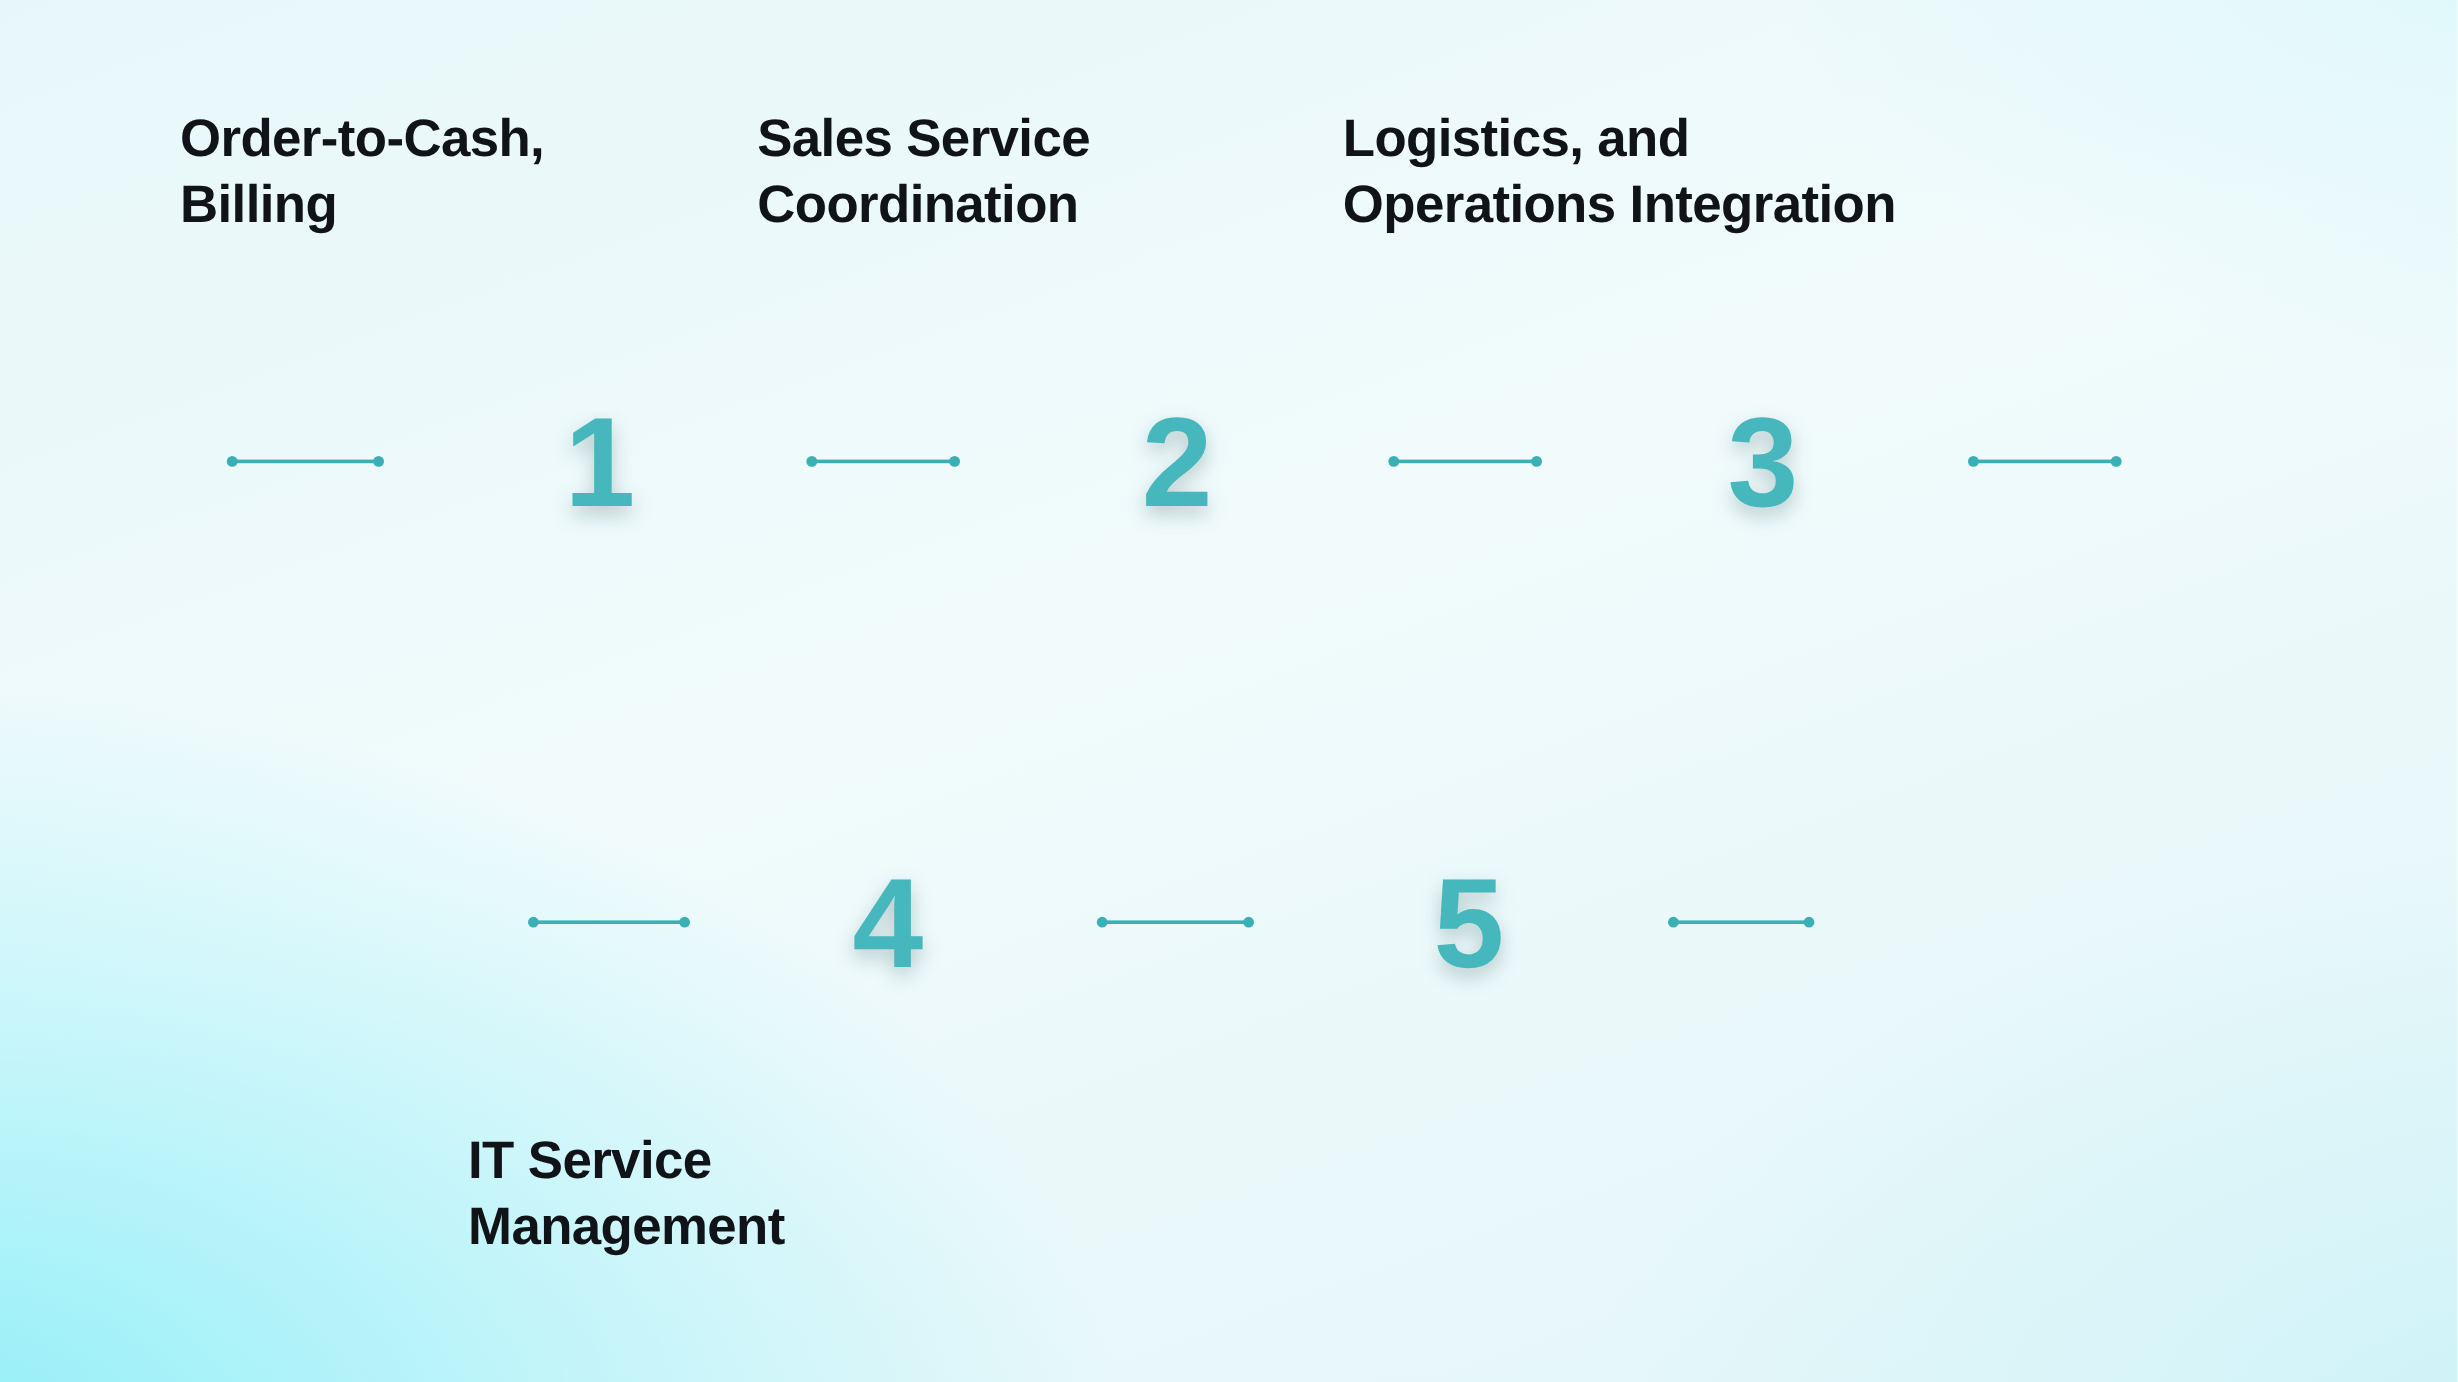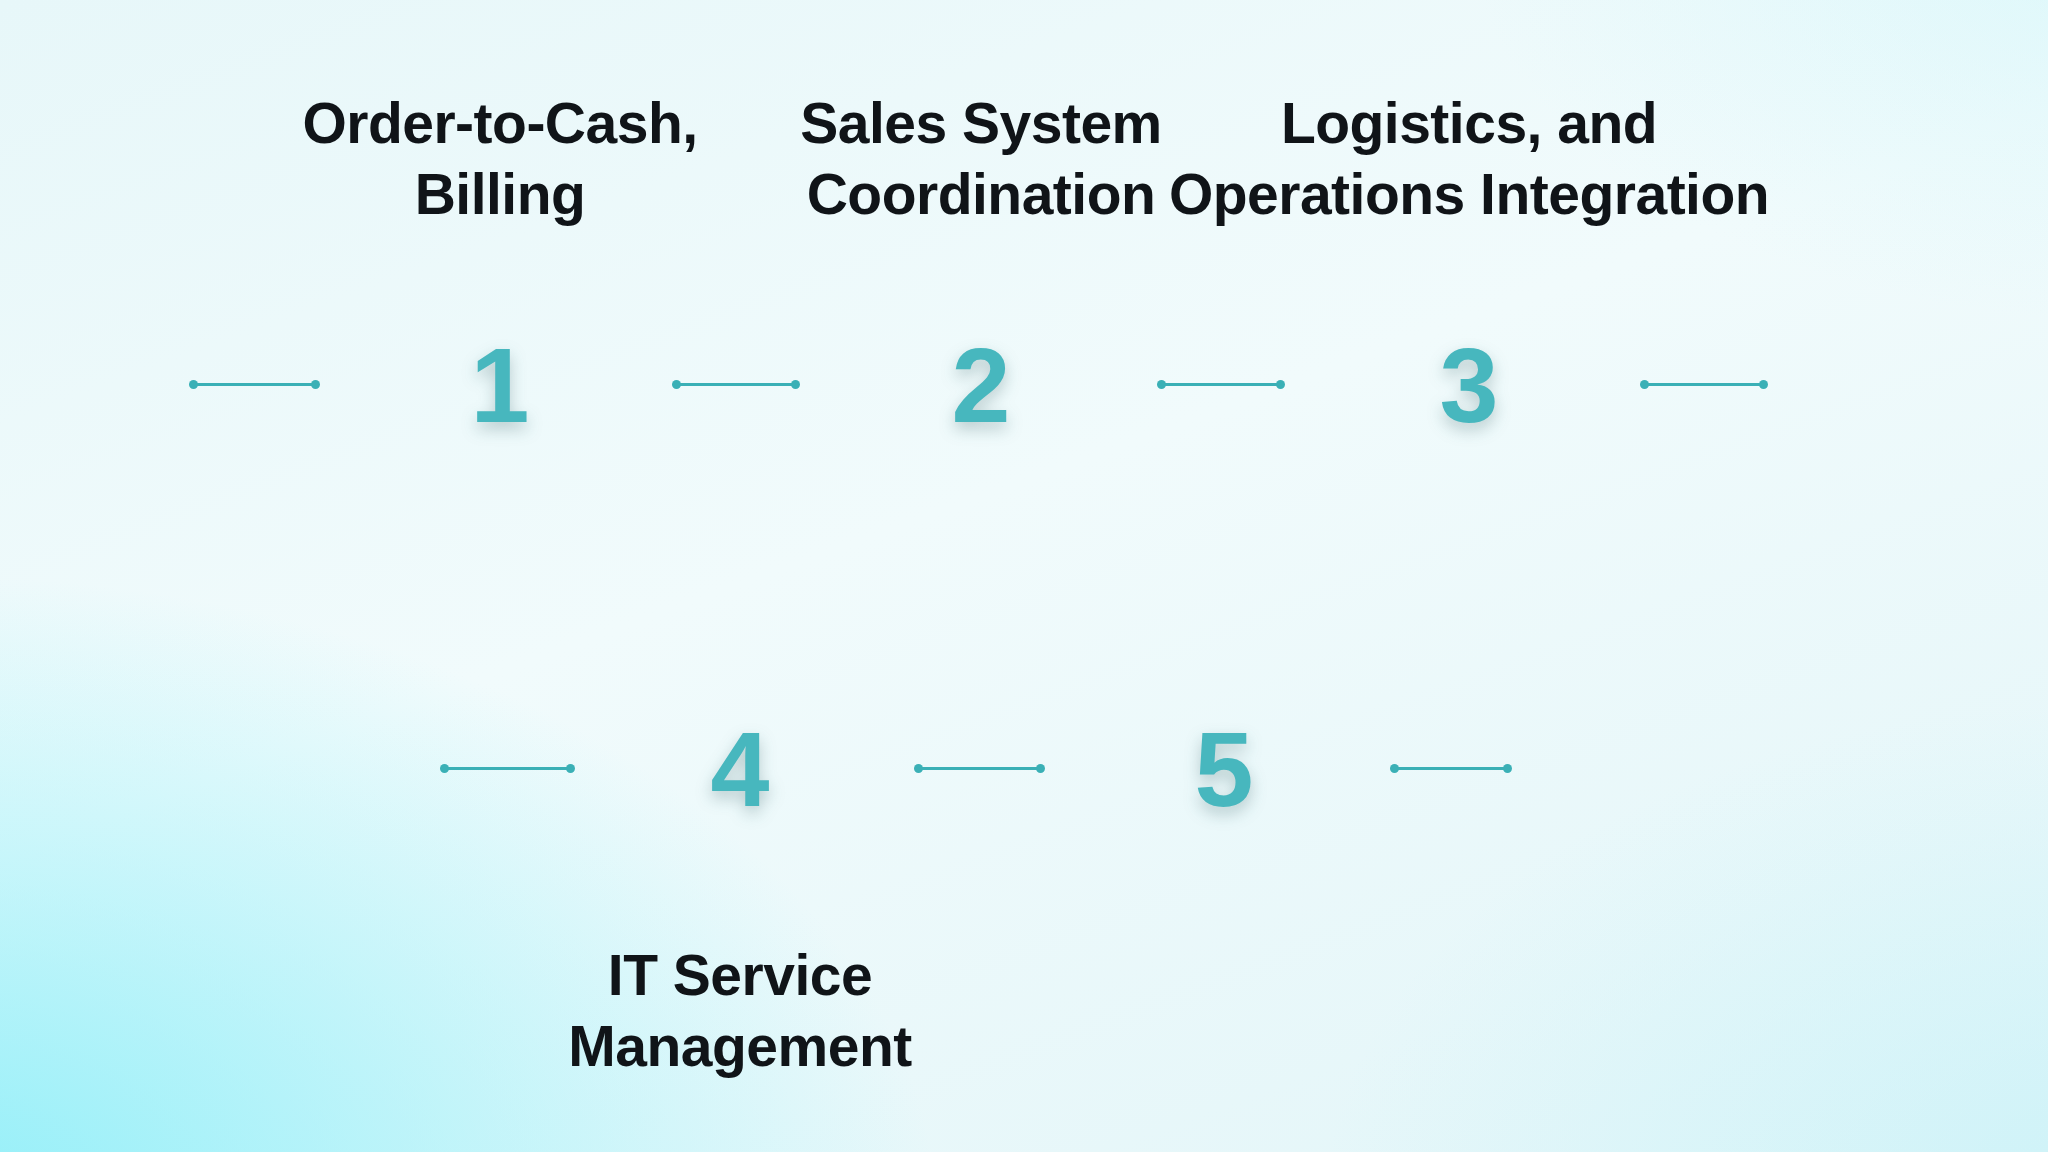--- a/index.html
+++ b/index.html
@@ -12,23 +12,23 @@
     background:
       radial-gradient(1500px 950px at -4% 106%, rgba(138,238,248,0.95) 0%, rgba(148,240,249,0.40) 42%, rgba(148,240,249,0) 68%),
       radial-gradient(1100px 650px at 104% -6%, rgba(205,245,250,0.55) 0%, rgba(205,245,250,0) 60%),
       radial-gradient(1300px 800px at 104% 104%, rgba(180,240,248,0.45) 0%, rgba(180,240,248,0) 62%),
       linear-gradient(160deg, #e7f7f9 0%, #f1fbfc 45%, #e2f5f8 100%);
   }
 
   .step-label {
     position: absolute;
     transform: translateX(-50%);
-    text-align: center;
+    text-align: left;
     font-weight: 700;
-    font-size: 57px;
+    font-size: 44px;
     line-height: 1.25;
     letter-spacing: -0.5px;
     color: #101418;
     white-space: pre-line;
     width: 700px;
   }
 
   .hex {
     position: absolute;
     width: 320px;
@@ -95,21 +95,21 @@
         <feMerge>
             <femergeitem in="SourceGraphic"></femergeitem>
             <femergeitem in="shin"></femergeitem>
           </feMerge>
       </filter>
     </defs>
   </svg>
 
   <div class="step-label" style="left:500px; top:88px">Order-to-Cash,
 Billing</div>
-  <div class="step-label" style="left:981px; top:88px">Sales System
+  <div class="step-label" style="left:981px; top:88px">Sales Service
 Coordination</div>
   <div class="step-label" style="left:1469px; top:88px">Logistics, and
 Operations Integration</div>
 
   <div class="step-label" style="left:740px; top:940px">IT Service
 Management</div>
 
   <div class="connector" style="left:189px;  top:380px; width:131px">
     <span class="dot start"></span>
       <span class="line"></span>

